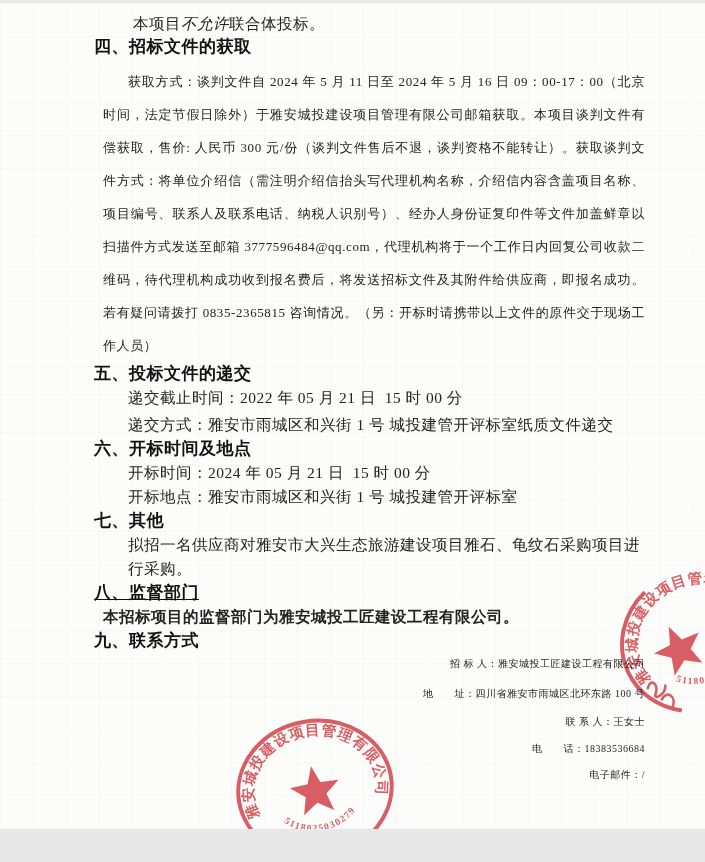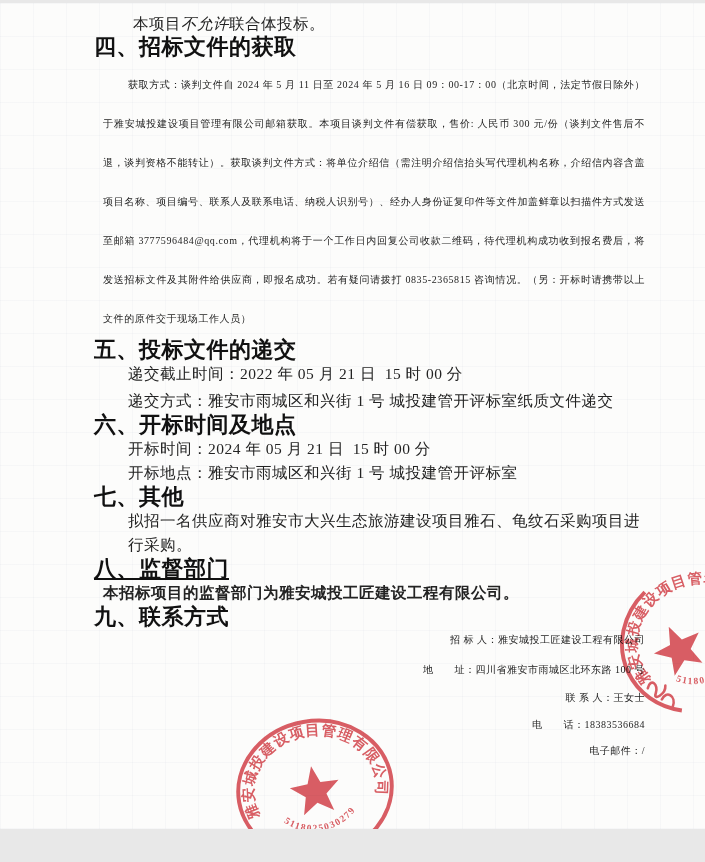--- a/index.html
+++ b/index.html
@@ -12,29 +12,29 @@
     color:#232323;
     font-family:"Liberation Serif","DejaVu Serif",serif;
     padding:0;box-sizing:border-box;
   }
   .content{padding:5px 60px 0 94px;}
   .line{font-size:15.5px;line-height:24px;letter-spacing:.5px;white-space:pre-wrap;}
   .intro{margin:5px 0 0 39px;line-height:22px;}
   .intro .em{font-style:italic;}
   h2.sec{
     font-family:"Liberation Sans","DejaVu Sans",sans-serif;
-    font-size:22px;line-height:24px;font-weight:700;color:#111;
+    font-size:17px;line-height:24px;font-weight:700;color:#111;
     margin:0;letter-spacing:.5px;
   }
   .mt2{margin-top:2px;} .mt3{margin-top:3px;} .mt5{margin-top:5px;} .mt6{margin-top:6px;text-decoration:underline;}
   .ind{margin-left:34px;}
   .bodyind{margin-left:9px;font-weight:bold;}
   .para{
     margin:6px 0 0 9px;width:542px;
-    font-size:10px;line-height:39px;letter-spacing:.6px;
+    font-size:13px;line-height:33px;letter-spacing:.6px;
     text-align:justify;text-indent:25px;
   }
   .crow{margin-left:24px;font-size:10px;line-height:22px;letter-spacing:.5px;white-space:pre-wrap;text-align:right;}
   .g0{margin-top:0;} .g4{margin-top:4px;} .g5{margin-top:5px;} .g6{margin-top:6px;} .g8{margin-top:8px;}
   .stamp{position:absolute;mix-blend-mode:multiply;opacity:.88;pointer-events:none;}
   .stamp text{font-family:"Liberation Serif","DejaVu Serif",serif;font-weight:700;}
 </style>
 </head>
 <body>
 

